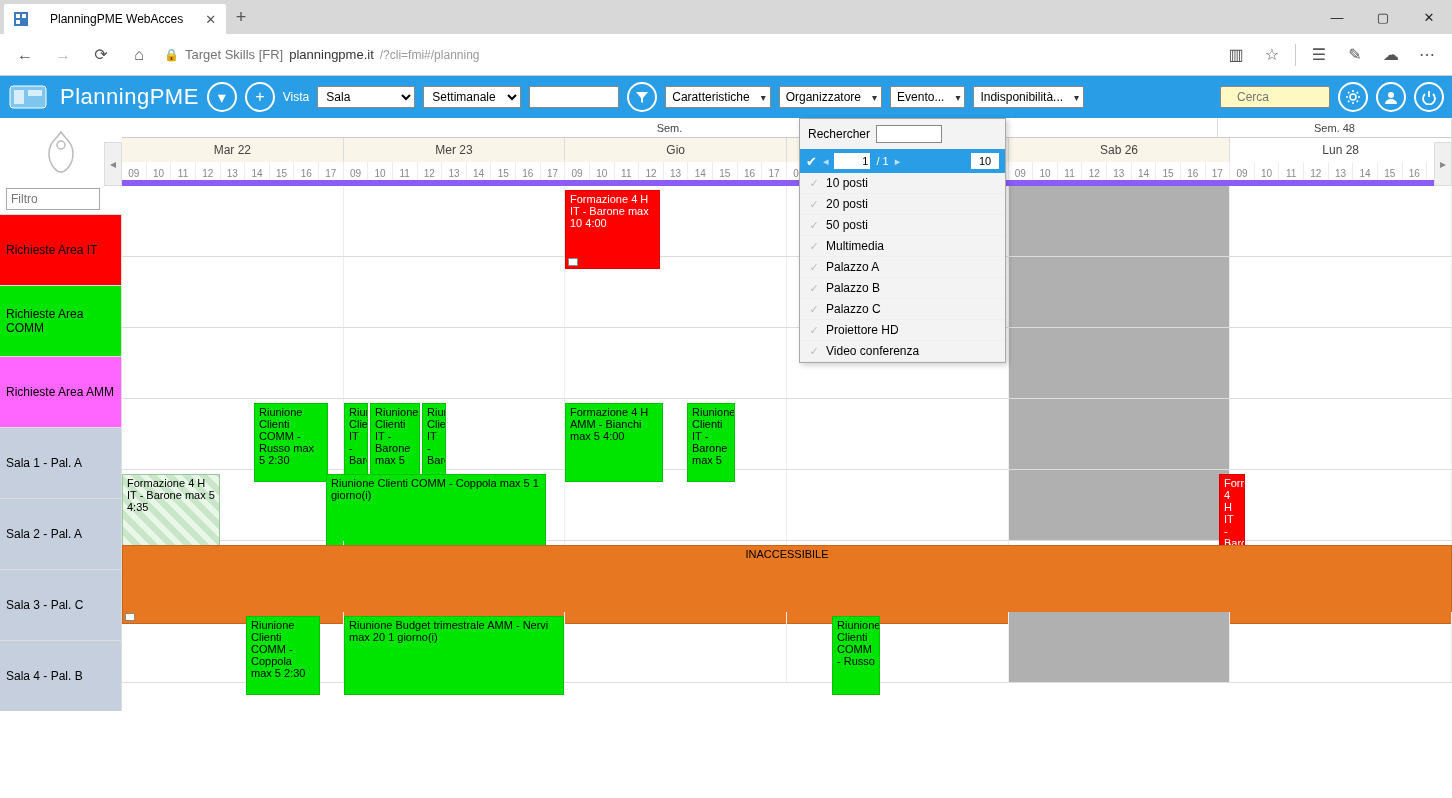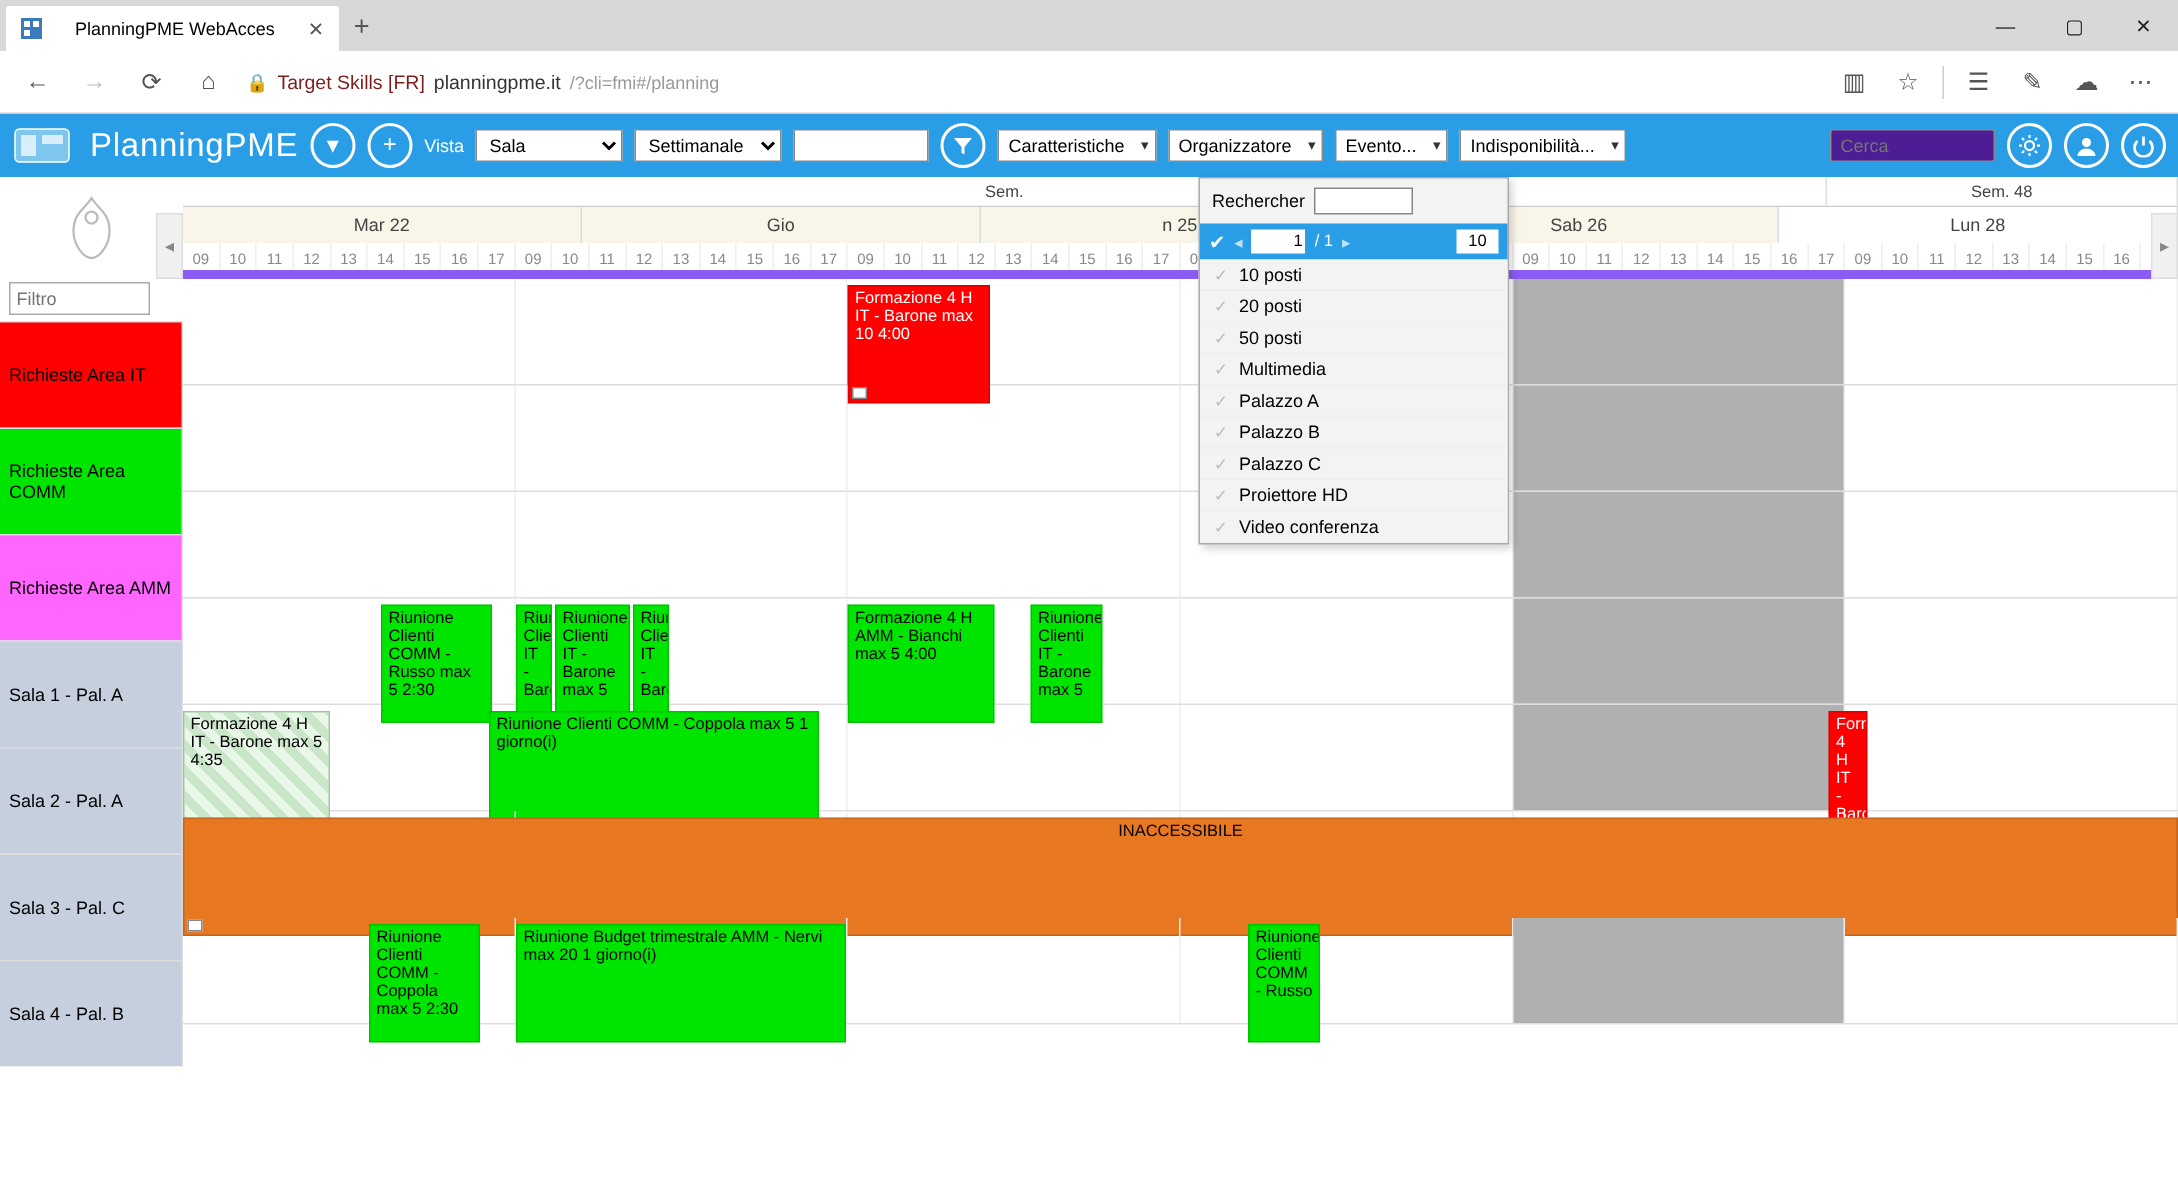--- a/index.html
+++ b/index.html
@@ -12,39 +12,39 @@
 .tab-favicon { width: 14px; height: 14px; display:inline-block; }
 .tab-close { font-size: 13px; color: #555; cursor: pointer; }
 .new-tab { width: 30px; text-align: center; font-size: 18px; color: #555; cursor: pointer; }
 .win-controls { margin-left: auto; display: flex; height: 34px; }
 .win-btn { width: 46px; display:flex; align-items:center; justify-content:center; font-size: 13px; color:#222; cursor:pointer; }
 
 .nav-bar { display:flex; align-items:center; height: 42px; background:#fff; padding: 0 8px; gap: 4px; border-bottom:1px solid #ccc; }
 .nav-btn { width: 34px; height: 34px; display:flex; align-items:center; justify-content:center; font-size: 16px; color:#555; cursor:pointer; }
 .url-bar { flex:1; display:flex; align-items:center; gap:6px; padding-left:4px; }
 .lock { color:#2a8a2a; }
-.site-name { color:#7f1d1d; font-size:13px; }
+.site-name { color:#737373; font-size:13px; }
 .url { color:#333; font-size:13px; }
 .url-faded { color:#999; }
 .right-icons { display:flex; gap:2px; align-items:center; }
 .divider-v { width:1px; height:22px; background:#ccc; margin:0 4px;}
 
 
 .app-bar { display:flex; align-items:center; height:42px; background:#299ee6; color:#fff; padding:0 8px; gap:8px; }
 .app-logo { width:44px; height:30px; display:flex; align-items:center; }
 .app-title { font-size:22px; font-weight:normal; letter-spacing:0.5px; }
 .circle-btn { width:30px; height:30px; border:2px solid #fff; border-radius:50%; display:flex; align-items:center; justify-content:center; cursor:pointer; font-size:16px; }
 .vista-label { font-size:12px; }
 .select-box { background:#fff; color:#000; border:1px solid #888; height:22px; padding:0 4px; font-size:12px; }
 .select-box.w1 { width:98px; }
 .select-box.w2 { width:98px; }
 .empty-input { background:#fff; border:1px solid #888; height:22px; width:90px; }
 .dropdown-pill { background:#fff; color:#000; border:1px solid #888; height:22px; padding:0 20px 0 6px; font-size:12px; position:relative; display:flex; align-items:center; cursor:pointer;}
 .dropdown-pill::after { content:"▾"; position:absolute; right:4px; font-size:10px; color:#333;}
-.search-box { margin-left:auto; background:#4c1d95; border:1px solid #888; height:22px; width:110px; padding:0 6px; color:#888; font-size:12px; border-radius:2px;}
+.search-box { margin-left:auto; background:#fef9c3; border:1px solid #888; height:22px; width:110px; padding:0 16px; color:#888; font-size:12px; border-radius:2px;}
 .gap { flex:1; }
 
 
 .main { display:flex; position:relative;}
 .left-col { width:122px; flex-shrink:0; }
 .left-top { height:68px; display:flex; align-items:center; justify-content:center; }
 .filter-input { margin:2px 6px; height:22px; width:94px; border:1px solid #aaa; padding:0 4px; font-size:12px; }
 
 .resource-label { height:71px; border-top:1px solid #ddd; border-right:1px solid #ddd; display:flex; align-items:center; padding-left:6px; font-size:12px; }
 .res-red { background:#ff0000; color:#000; }
@@ -233,20 +233,21 @@
 
   <div class="grid-wrap">
     <div class="scroll-arrow scroll-right">▸</div>
 
     <div class="week-row">
       <div class="week-cell first">Sem.</div>
       <div class="week-cell second">Sem. 48</div>
     </div>
     <div class="day-row">
       <div class="day-cell">Mar 22</div>
+      <div class="day-cell">Mer 23</div>
       <div class="day-cell">Gio</div>
       <div class="day-cell">n 25</div>
       <div class="day-cell">Sab 26</div>
       <div class="day-cell mon">Lun 28</div>
     </div>
     <div class="hour-row" id="hour-row">
         <div class="hour-cell">09</div>
         <div class="hour-cell">10</div>
         <div class="hour-cell">11</div>
         <div class="hour-cell">12</div>

